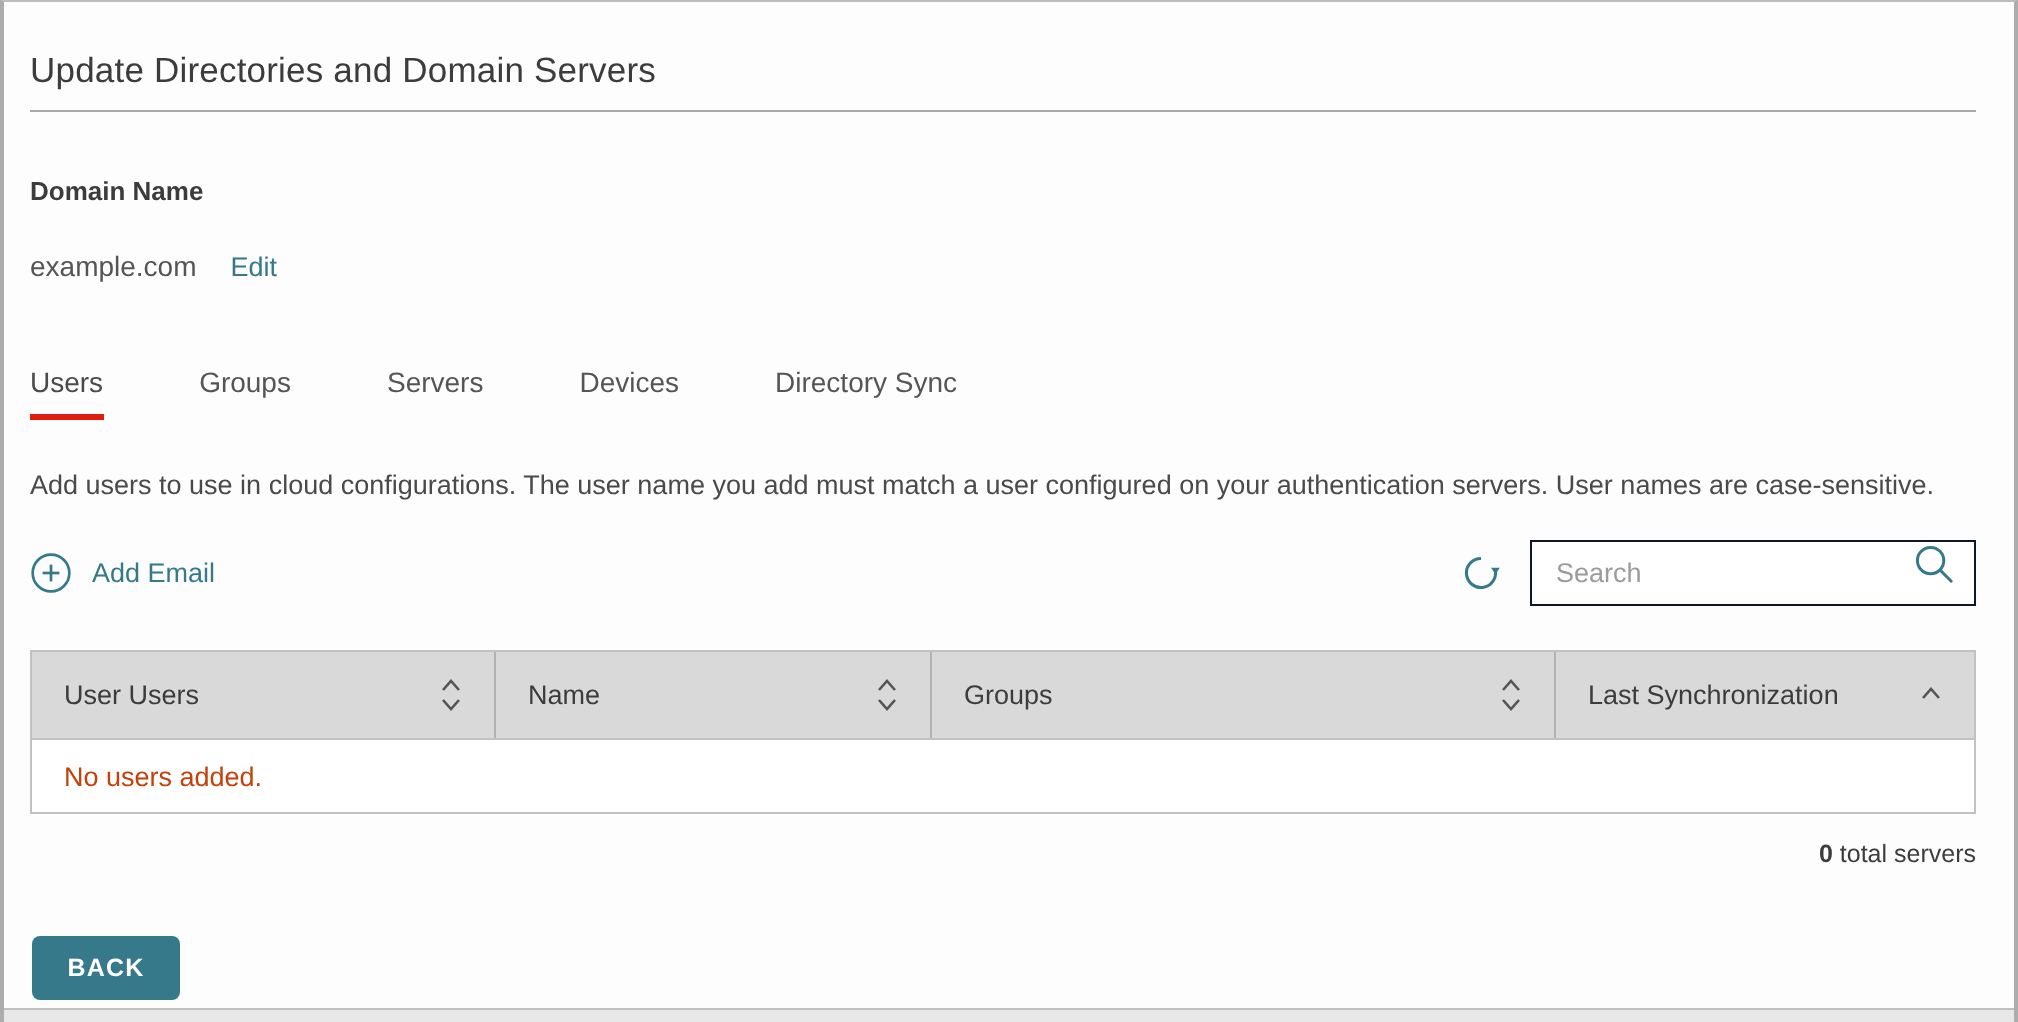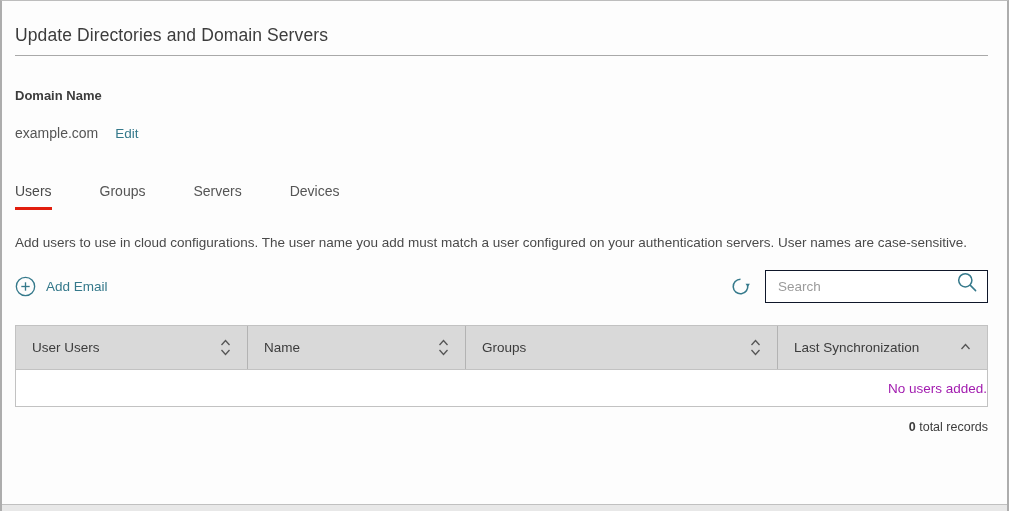--- a/index.html
+++ b/index.html
@@ -44,21 +44,21 @@
 
   
   .table { margin-top:22px; width:973px; }
   .thead { display:flex; height:44px; background:#d9d9d9; border:1px solid #c2c2c2; border-bottom:none; }
   .th { display:flex; align-items:center; justify-content:space-between; padding:0 16px; font-size:13.5px; color:#3c3c3c; border-right:1px solid #b3b3b3; cursor:pointer; }
   .th:last-child { border-right:none; }
   .th-username { width:232px; }
   .th-name { width:218px; }
   .th-email { width:312px; }
   .th-lastsync { flex:1; }
-  .tbody-row { height:38px; background:#fff; border:1px solid #c2c2c2; display:flex; align-items:center; padding-left:16px; font-size:13.5px; color:#a21caf;justify-content:flex-end; }
+  .tbody-row { height:38px; background:#fff; border:1px solid #c2c2c2; display:flex; align-items:center; padding-left:16px; font-size:13.5px; color:#c2410c; }
 
   .records-line { width:973px; margin-top:13px; text-align:right; font-size:12.5px; color:#3c3c3c; }
   .records-count { font-weight:700; }
 
   
   .back-button { margin:34px 0 0 1px; width:74px; height:32px; background:#35798b; color:#fff; border:none; border-radius:4px; font-family:inherit; font-size:12.5px; font-weight:700; letter-spacing:.6px; cursor:pointer; }
 
   .bottom-strip { position:absolute; left:-2px; right:-2px; bottom:0; height:7px; background:#e8e8e8; border-top:1px solid #c0c0c0; }
 
   .sort-icon, .plus-icon, .search-icon, .refresh-icon { display:block; }
@@ -77,20 +77,21 @@
   <div class="domain-row">
     <span>example.com</span>
     <a class="edit-link">Edit</a>
   </div>
 
   <div class="tabs">
     <div class="tab active">Users</div>
     <div class="tab">Groups</div>
     <div class="tab">Servers</div>
     <div class="tab">Devices</div>
+    <div class="tab">Directory Sync</div>
   </div>
 
   <div class="description">Add users to use in cloud configurations. The user name you add must match a user configured on your authentication servers. User names are case-sensitive.</div>
 
   <div class="toolbar">
     <div class="add-user">
       <span>
         <svg class="plus-icon" width="21" height="21" viewBox="0 0 22 22">
           <circle cx="11" cy="11" r="9.6" fill="none" stroke="#35798b" stroke-width="1.4"></circle>
           <line x1="11" y1="6.6" x2="11" y2="15.4" stroke="#35798b" stroke-width="1.4"></line>
@@ -156,19 +157,20 @@
         </span>
       </div>
     </div>
     <div class="tbody-row">
       <span>No users added.</span>
     </div>
   </div>
 
   <div class="records-line">
     <span class="records-count">0</span>
-    <span>total records</span>
+    <span>total servers</span>
   </div>
 
+  <button class="back-button">BACK</button>
 
 </div>
 
 <div class="bottom-strip"></div>
 
 </body></html>

